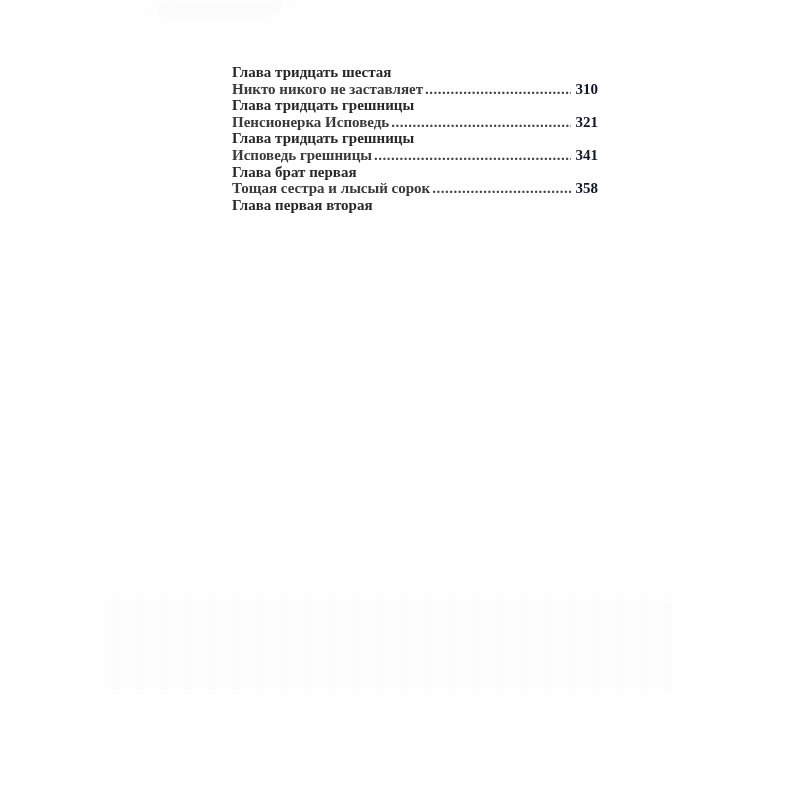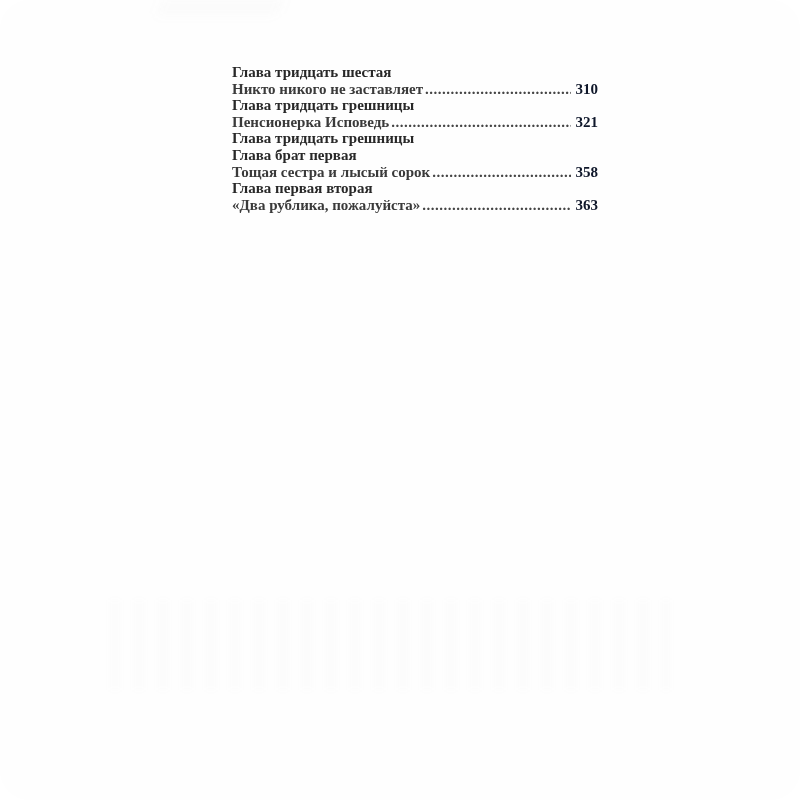--- a/index.html
+++ b/index.html
@@ -115,34 +115,34 @@
       <span class="leader"></span>
       <span class="pagenum">321</span>
     </div>
   </div>
 
   <div class="toc-entry">
   </div>
 
   <div class="toc-entry">
     <div class="chapter">Глава тридцать грешницы</div>
+    <div class="title-line">
+      <span class="title">Исповедь грешницы</span>
+      <span class="leader"></span>
+      <span class="pagenum">341</span>
+    </div>
   </div>
 
 
   <div class="toc-entry">
     <div class="chapter">Глава брат первая</div>
     <div class="title-line">
       <span class="title">Тощая сестра и лысый сорок</span>
       <span class="leader"></span>
       <span class="pagenum">358</span>
     </div>
   </div>
 
   <div class="toc-entry">
     <div class="chapter">Глава первая вторая</div>
-    <div class="title-line">
-      <span class="title">«Два рублика, пожалуйста»</span>
-      <span class="leader"></span>
-      <span class="pagenum">363</span>
-    </div>
   </div>
 </div>
 </div>
 
 </body></html>

